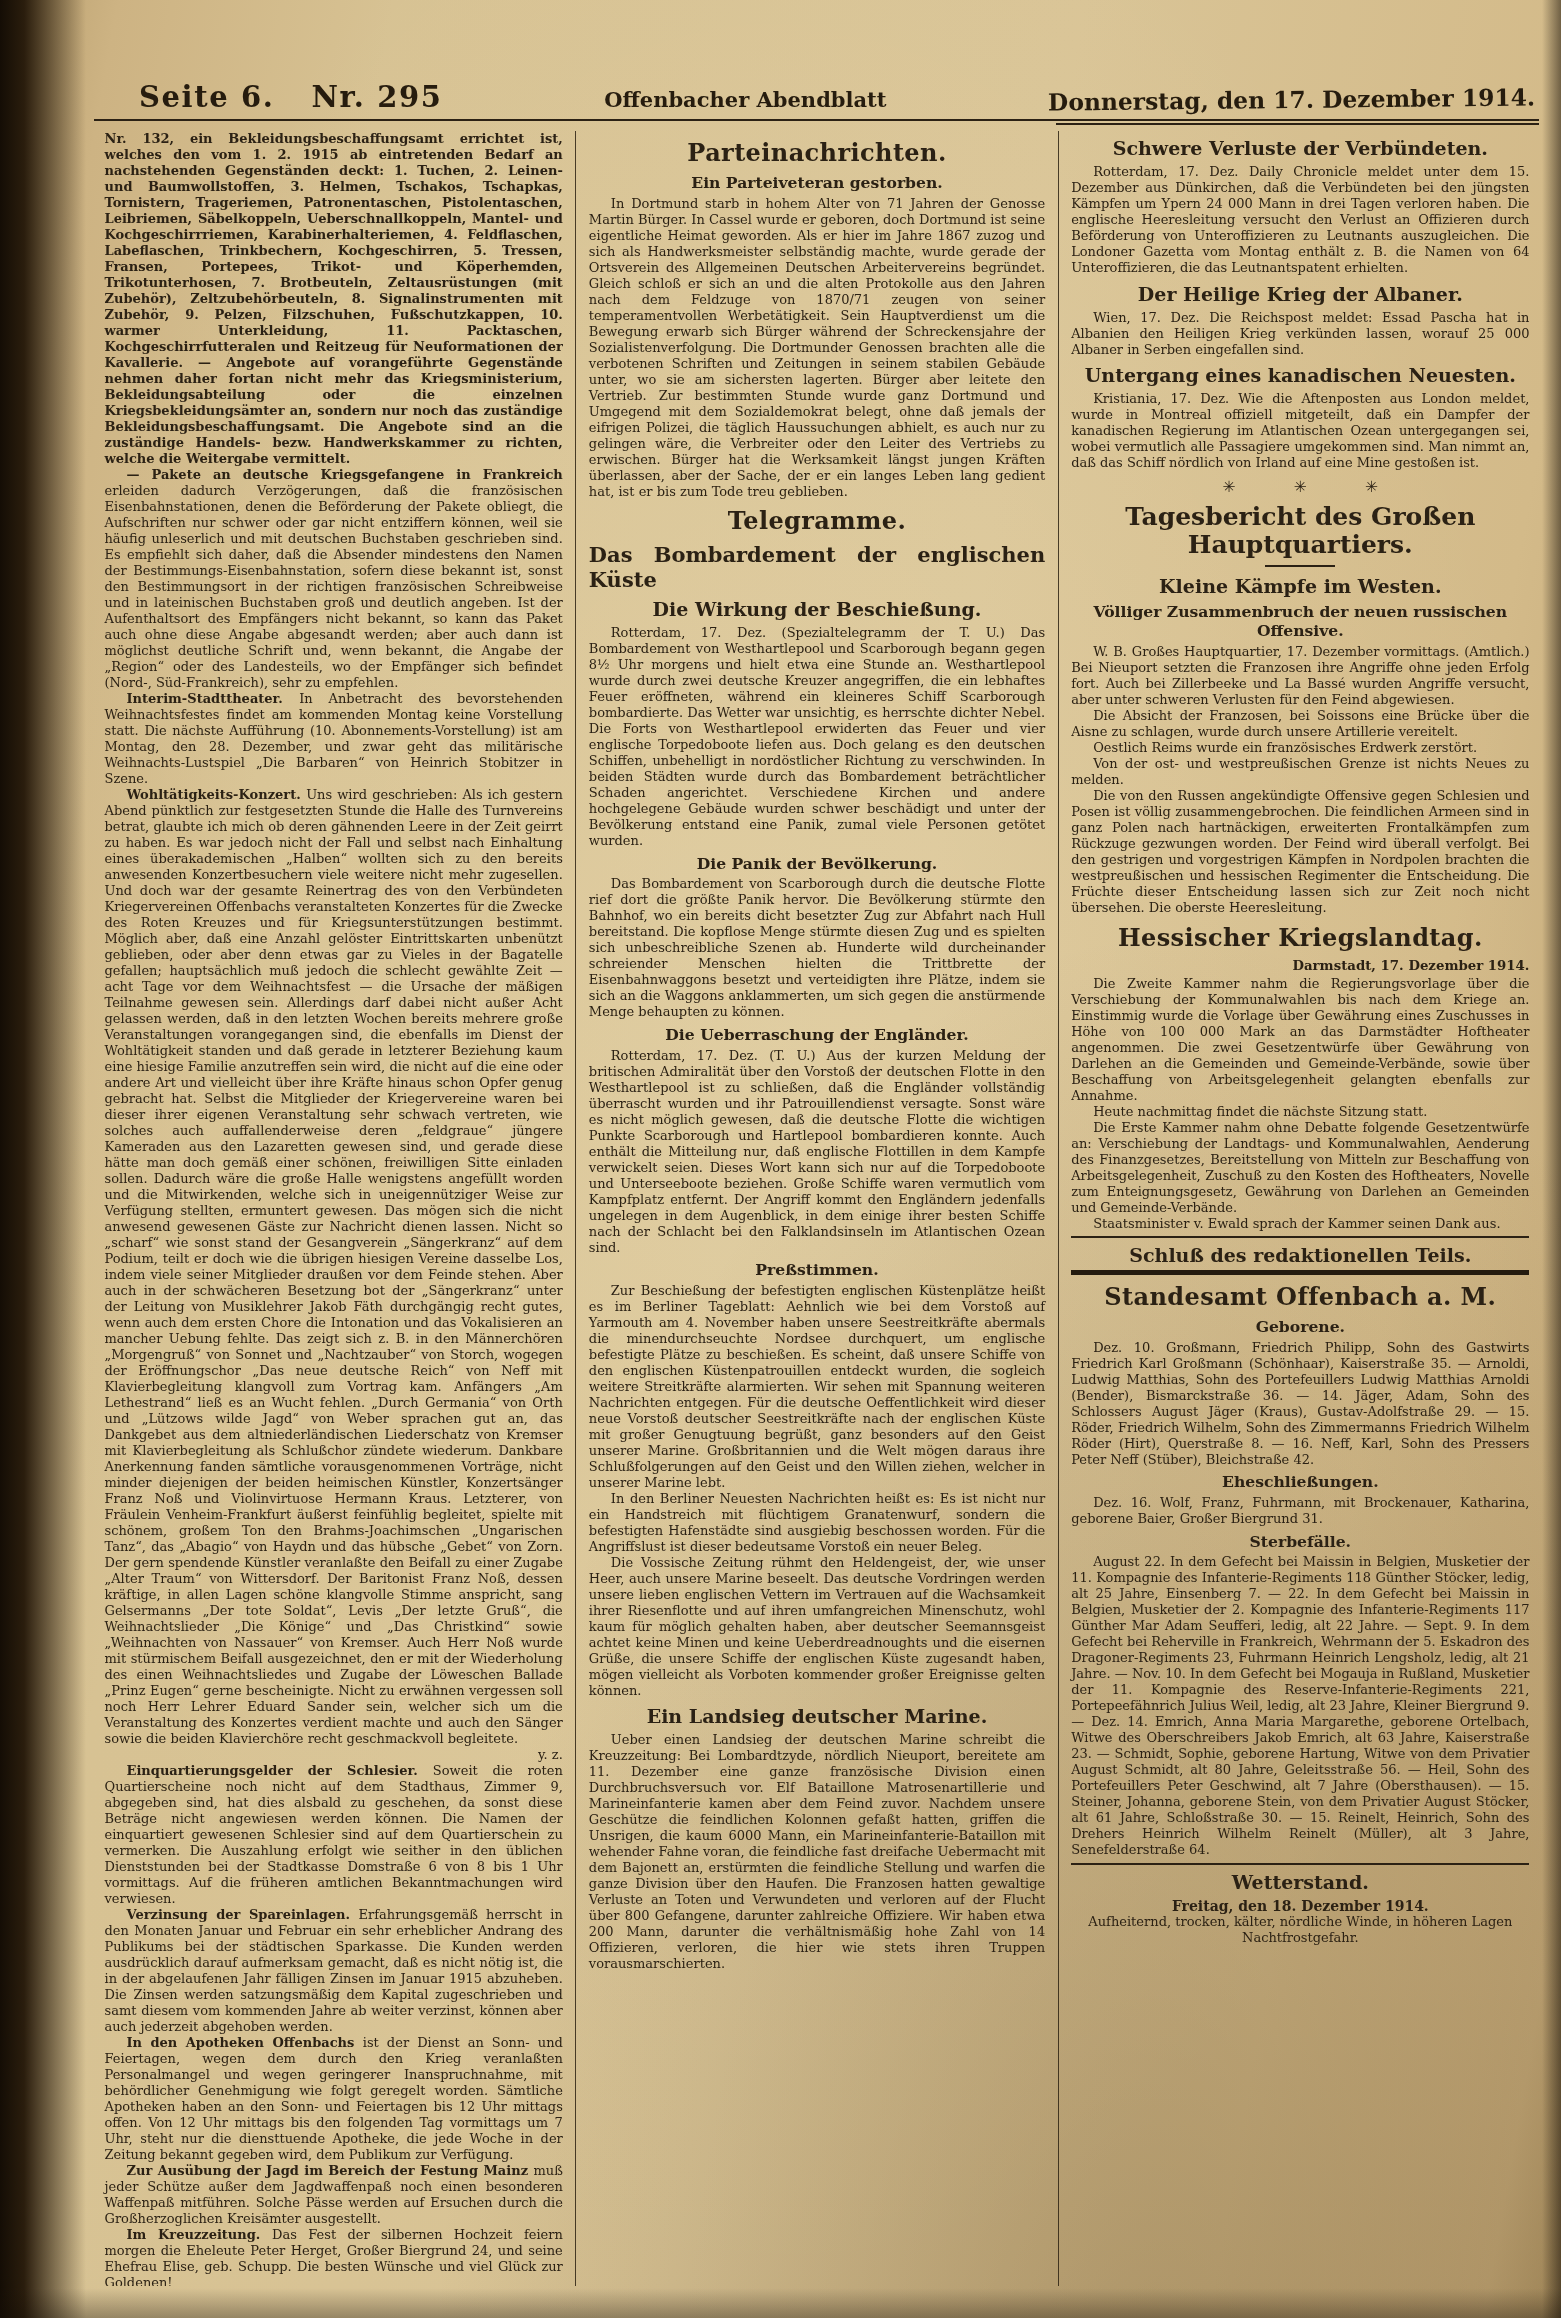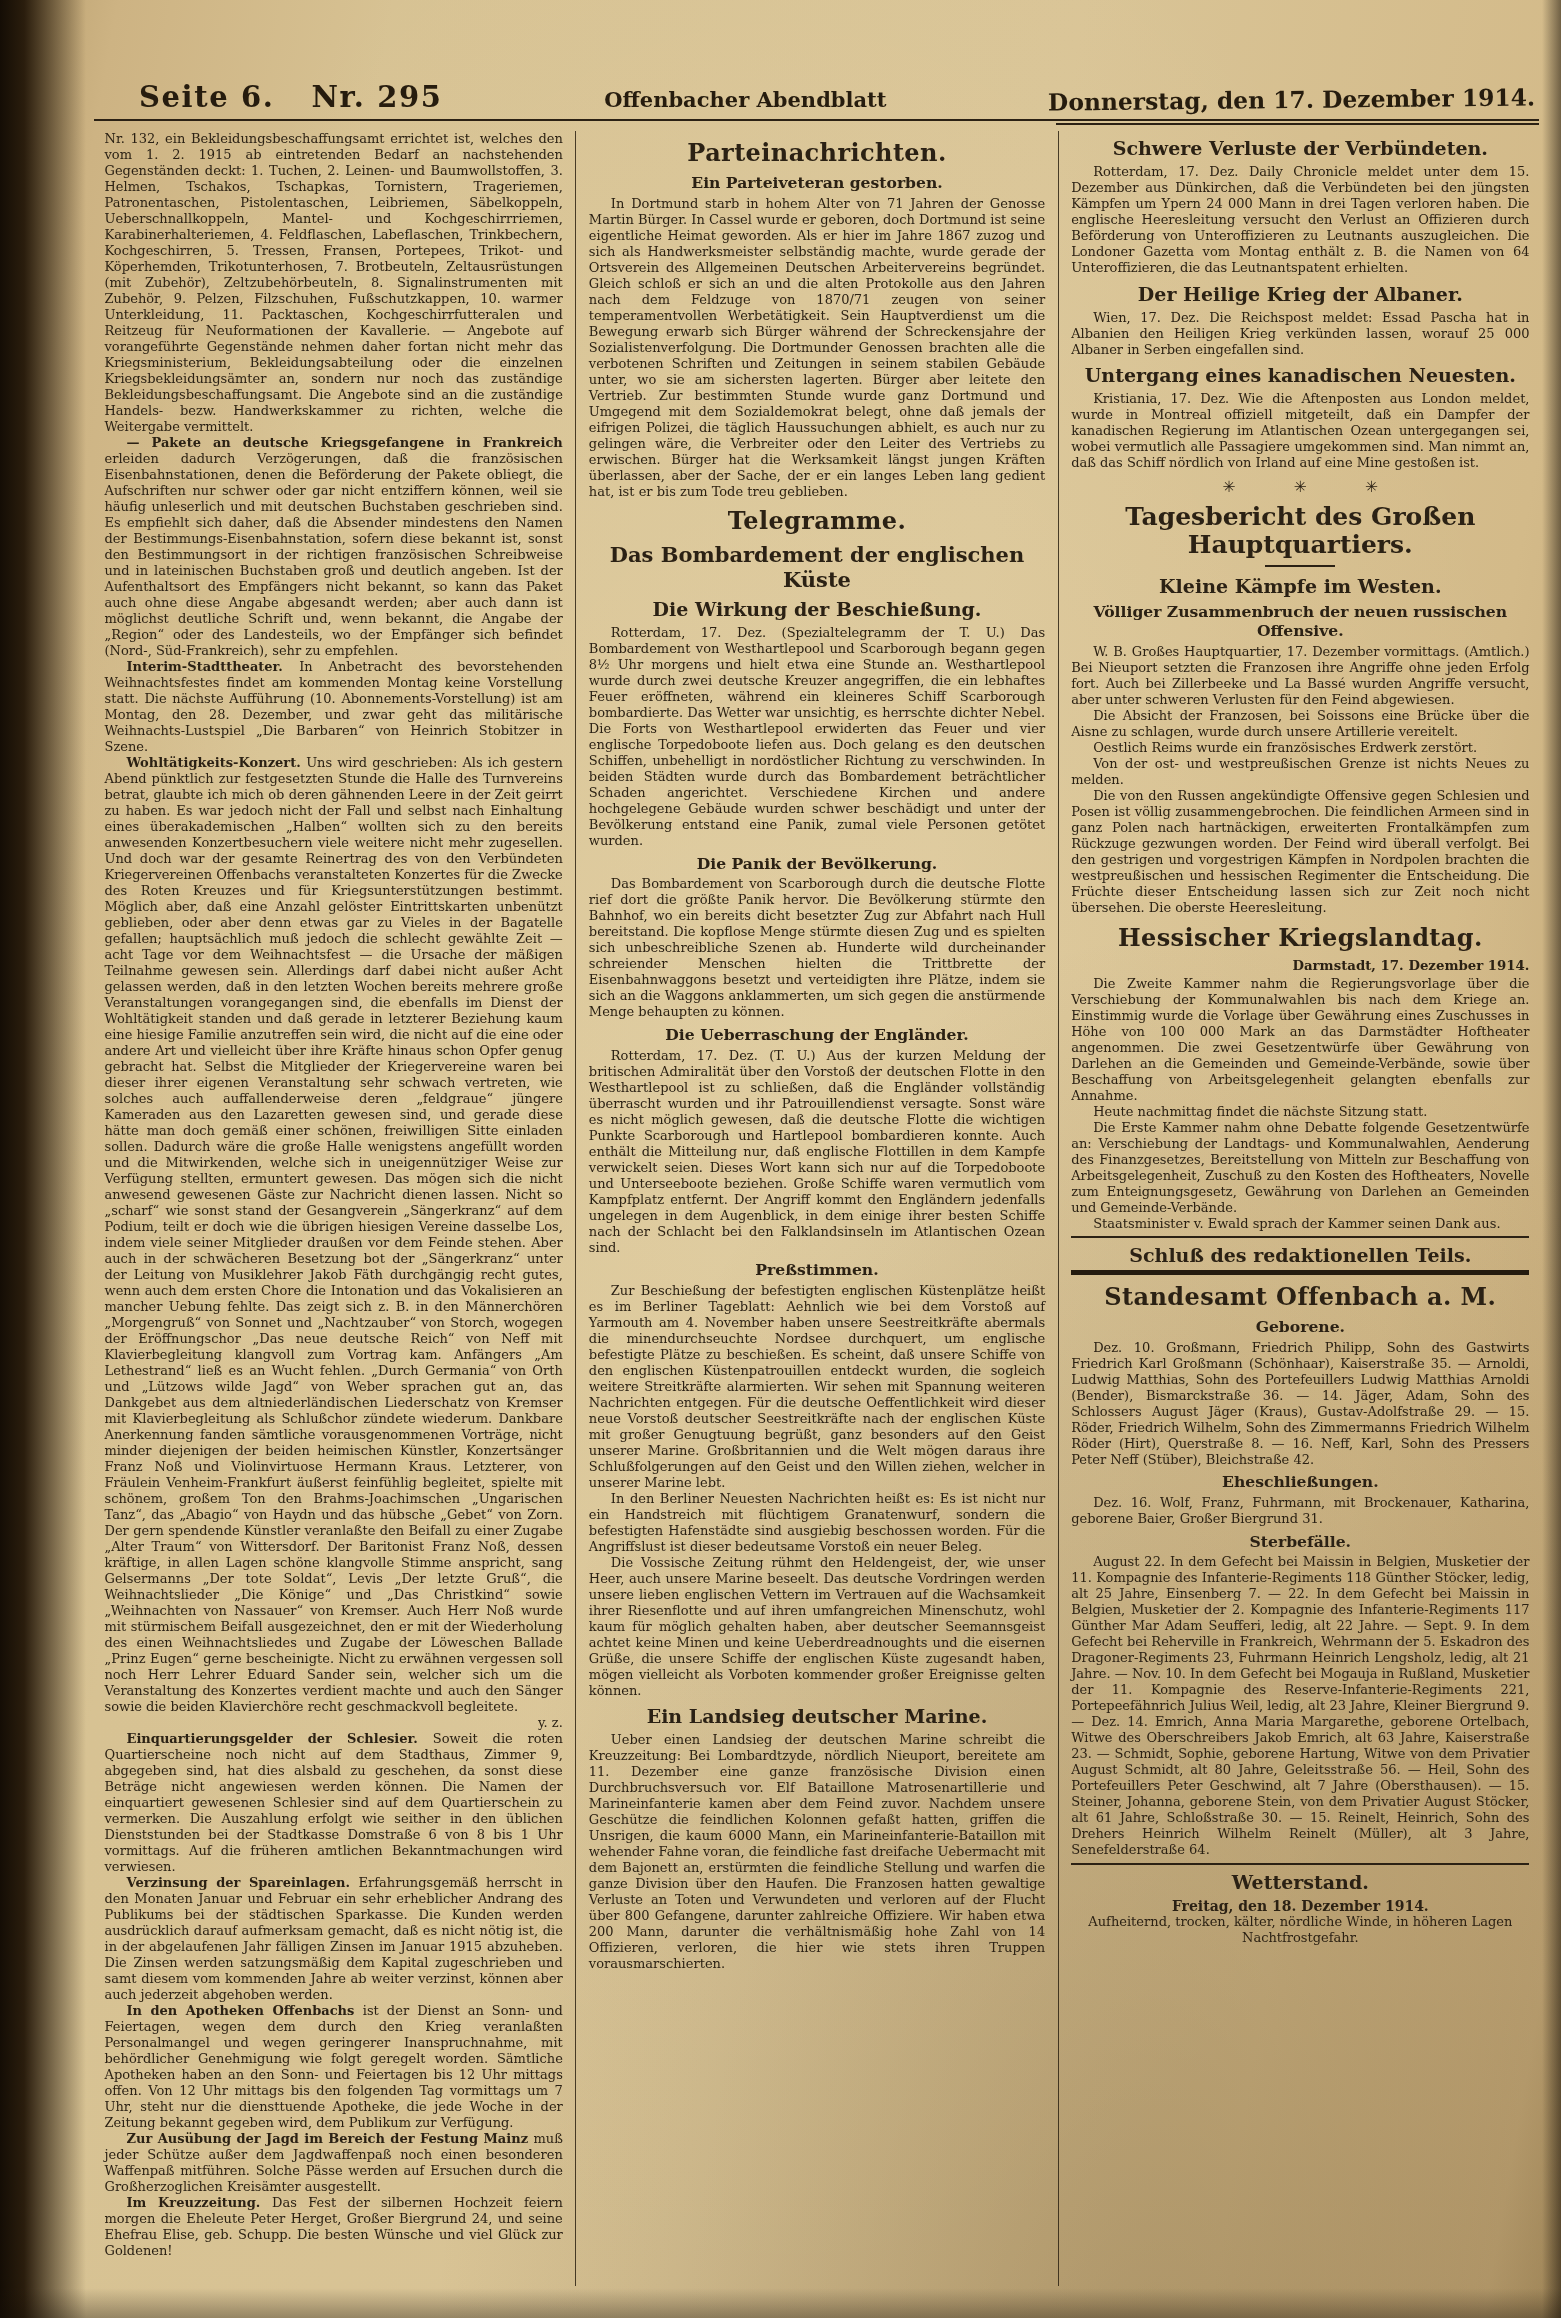--- a/index.html
+++ b/index.html
@@ -53,25 +53,25 @@
   .col{
     width:33.333%;height:100%;overflow:hidden;
     padding:0 12.5px;box-sizing:border-box;
     color:#2b2114;
     text-align:justify;
     font-size:13px;line-height:16px;
     hyphens:auto;
   }
   .col.mid{border-left:1.6px solid rgba(45,34,18,.85);border-right:1.6px solid rgba(45,34,18,.85);}
   .para{margin:0;text-indent:22px;}
-  .para.noindent{text-indent:0;}
+  .para.noindent{text-indent:0;font-weight:bold;}
   .para b{font-weight:bold;}
   .h1{font-weight:bold;text-align:center;font-size:24px;line-height:28px;margin:7.8px 0 6.2px;text-indent:0;letter-spacing:0.4px;}
   .h1.big{font-size:25px;letter-spacing:0;}
-  .disp{font-weight:bold;text-align:center;font-size:21px;line-height:25px;margin:3.1px 0 1.6px;text-indent:0;}
+  .disp{font-weight:bold;font-size:21px;line-height:25px;margin:3.1px 0 1.6px;text-indent:0;}
   .h2{font-weight:bold;text-align:center;font-size:19px;line-height:22.6px;margin:6.2px 0 4.7px;text-indent:0;}
   .h3{font-weight:bold;text-align:center;font-size:15.6px;line-height:19.5px;margin:4.7px 0 3.1px;text-indent:0;}
   .dateline{text-align:right;font-weight:bold;font-size:13.3px;margin:1.6px 0;}
   .stars{text-align:center;font-size:15.6px;letter-spacing:26.6px;margin:7.8px 0 1.6px;text-indent:26.6px;}
   .shortrule{width:70px;height:1.6px;background:#2b2114;margin:6.2px auto 7.8px;}
   .endrule{width:100%;height:1.6px;background:#2b2114;margin:4.7px 0 0;}
   .endblock{
     text-align:center;font-weight:bold;font-size:19px;padding:6.2px 0 7px;margin:3.1px 0 7.8px;
     border-bottom:5.5px solid #241b0f;text-indent:0;
   }

